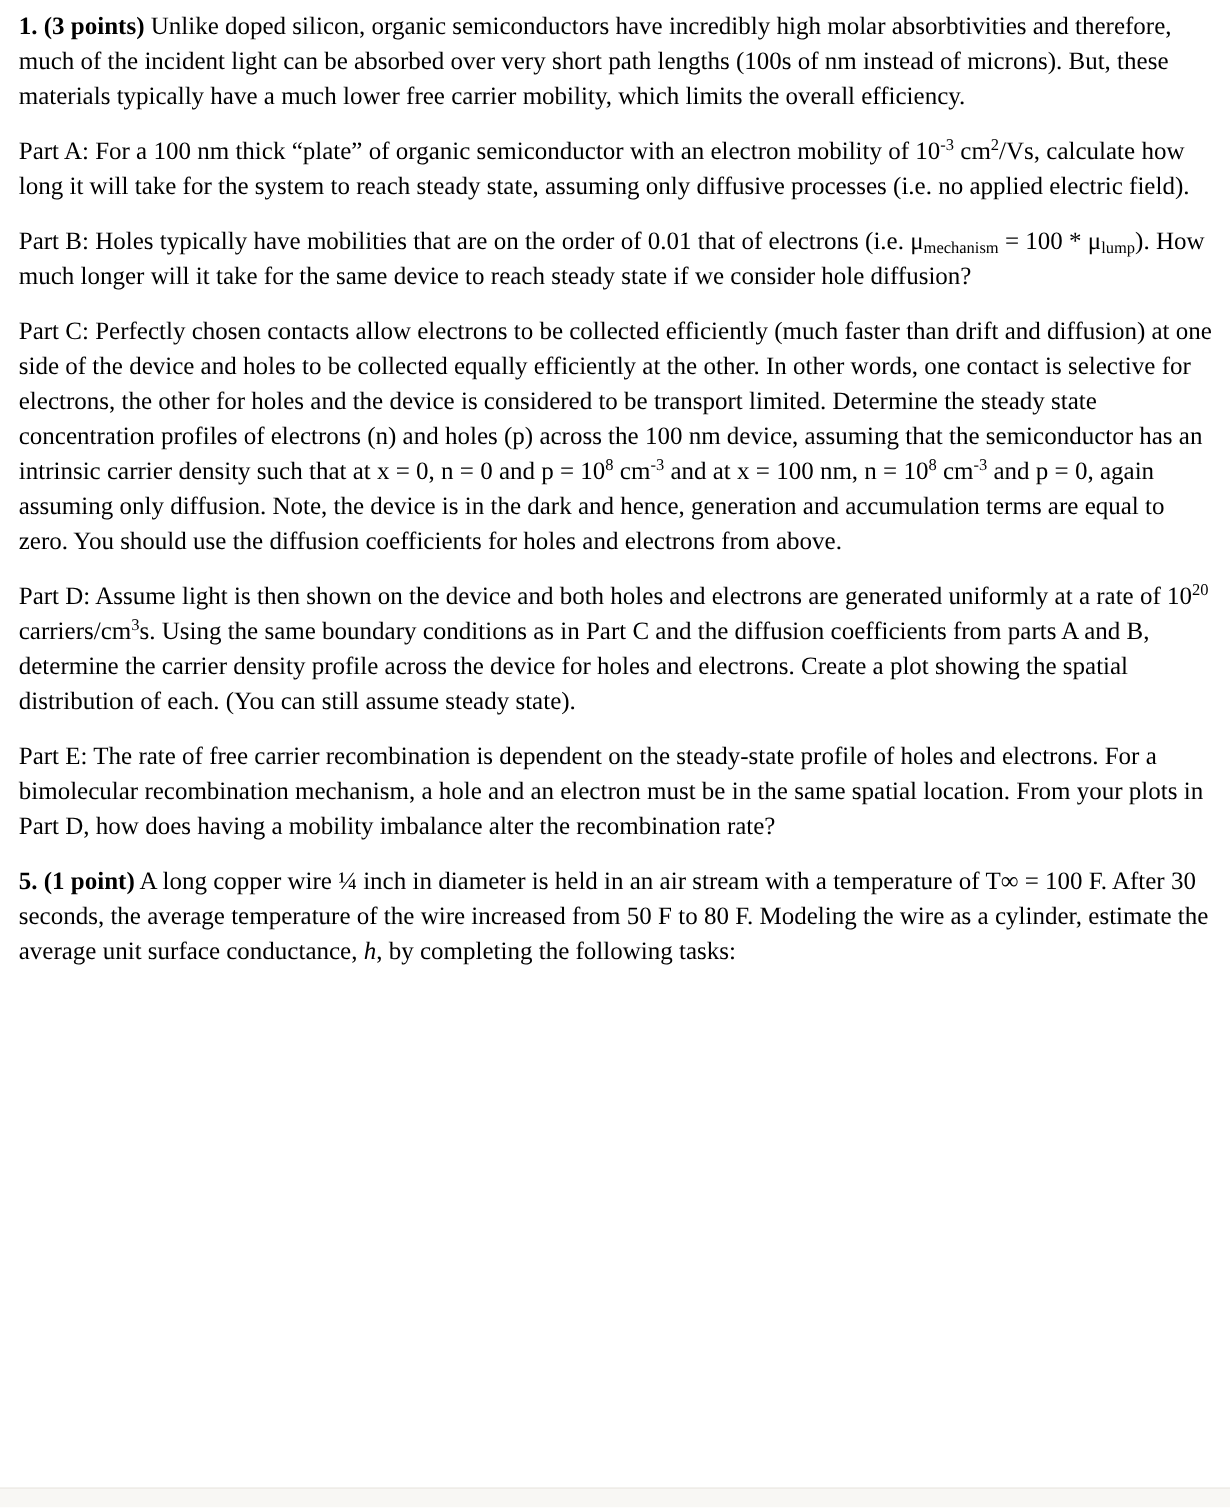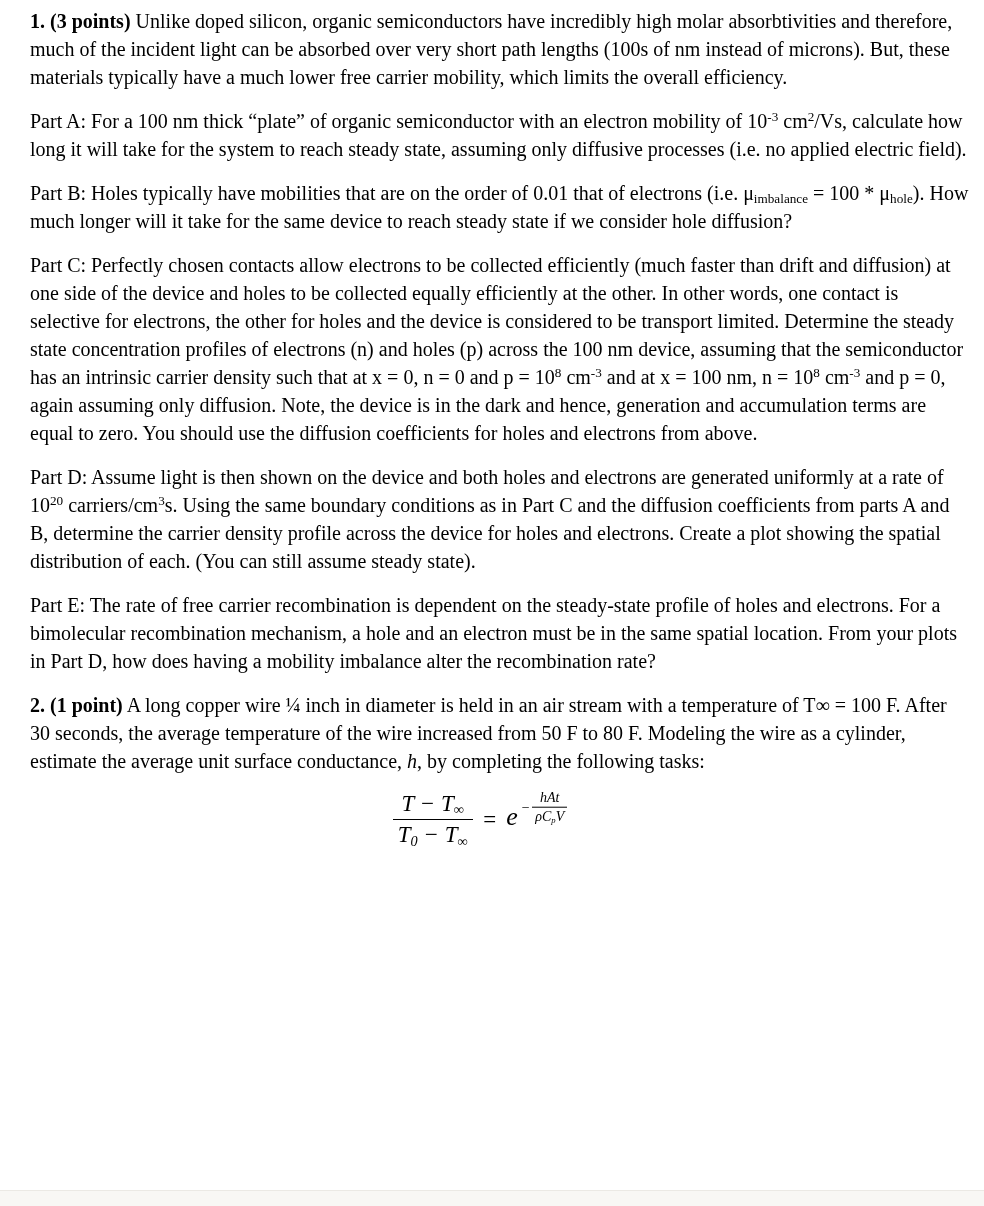--- a/index.html
+++ b/index.html
@@ -8,21 +8,21 @@
     height: 1206px;
     background: #ffffff;
     color: #000000;
     font-family: "Liberation Serif", serif;
     font-size: 20px;
     line-height: 28px;
     overflow: hidden;
     position: relative;
   }
   .doc {
-    padding: 7px 14px 0 30px;
+    padding: 7px 14px 0 15px;
   }
   .para {
     margin: 0 0 16px 0;
     text-align: left;
   }
   .para b { font-weight: bold; }
   .para sup { font-size: 0.66em; line-height: 0; vertical-align: baseline; position: relative; top: -0.55em; }
   .para sub { font-size: 0.66em; line-height: 0; vertical-align: baseline; position: relative; top: 0.25em; }
   .para i { font-style: italic; }
 
@@ -75,47 +75,30 @@
 </style>
 </head>
 <body>
 
 <div class="doc">
 
   <p class="para"><b>1.  (3 points)</b> Unlike doped silicon, organic semiconductors have incredibly high molar absorbtivities and therefore, much of the incident light can be absorbed over very short path lengths (100s of nm instead of microns).  But, these materials typically have a much lower free carrier mobility, which limits the overall efficiency.</p>
 
   <p class="para">Part A:  For a 100 nm thick “plate” of organic semiconductor with an electron mobility of 10<sup>-3</sup> cm<sup>2</sup>/Vs, calculate how long it will take for the system to reach steady state, assuming only diffusive processes (i.e. no applied electric field).</p>
 
-  <p class="para">Part B:  Holes typically have mobilities that are on the order of 0.01 that of electrons (i.e. μ<sub>imbalance</sub> = 100 * μ<sub>hole</sub>).  How much longer will it take for the same device to reach steady state if we consider hole diffusion?</p>
+  <p class="para">Part B:  Holes typically have mobilities that are on the order of 0.01 that of electrons (i.e. μ<sub>mechanism</sub> = 100 * μ<sub>lump</sub>).  How much longer will it take for the same device to reach steady state if we consider hole diffusion?</p>
 
   <p class="para">Part C:  Perfectly chosen contacts allow electrons to be collected efficiently (much faster than drift and diffusion) at one side of the device and holes to be collected equally efficiently at the other.  In other words, one contact is selective for electrons, the other for holes and the device is considered to be transport limited.  Determine the steady state concentration profiles of electrons (n) and holes (p) across the 100 nm device, assuming that the semiconductor has an intrinsic carrier density such that at x = 0, n = 0 and p = 10<sup>8</sup> cm<sup>-3</sup> and at x = 100 nm, n = 10<sup>8</sup> cm<sup>-3</sup> and p = 0, again assuming only diffusion.  Note, the device is in the dark and hence, generation and accumulation terms are equal to zero.  You should use the diffusion coefficients for holes and electrons from above.</p>
 
   <p class="para">Part D:  Assume light is then shown on the device and both holes and electrons are generated uniformly at a rate of 10<sup>20</sup> carriers/cm<sup>3</sup>s.   Using the same boundary conditions as in Part C and the diffusion coefficients from parts A and B, determine the carrier density profile across the device for holes and electrons.  Create a plot showing the spatial distribution of each.  (You can still assume steady state).</p>
 
   <p class="para">Part E:  The rate of free carrier recombination is dependent on the steady-state profile of holes and electrons.  For a bimolecular recombination mechanism, a hole and an electron must be in the same spatial location.  From your plots in Part D, how does having a mobility imbalance alter the recombination rate?</p>
 
-  <p class="para"><b>2.  (1 point)</b>  A long copper wire ¼ inch in diameter is held in an air stream with a temperature of T∞ = 100 F.  After 30 seconds, the average temperature of the wire increased from 50 F to 80 F.  Modeling the wire as a cylinder, estimate the average unit surface conductance, <i>h</i>, by completing the following tasks:</p>
+  <p class="para"><b>5.  (1 point)</b>  A long copper wire ¼ inch in diameter is held in an air stream with a temperature of T∞ = 100 F.  After 30 seconds, the average temperature of the wire increased from 50 F to 80 F.  Modeling the wire as a cylinder, estimate the average unit surface conductance, <i>h</i>, by completing the following tasks:</p>
 
 
 
 
-  <div class="formula">
-    <span class="frac">
-      <span class="num">T − T<sub>∞</sub></span>
-      <span class="den">T<sub>0</sub> − T<sub>∞</sub></span>
-    </span>
-    <span class="eq">=</span>
-    <span class="rhs">
-      <span class="base">e</span>
-      <span class="exp">
-        <span>−</span>
-        <span class="frac">
-          <span class="num">hAt</span>
-          <span class="den">ρC<sub>p</sub>V</span>
-        </span>
-      </span>
-    </span>
-  </div>
 
 
 </div>
 
 <div class="page-bottom-edge"></div>
 
 </body></html>

